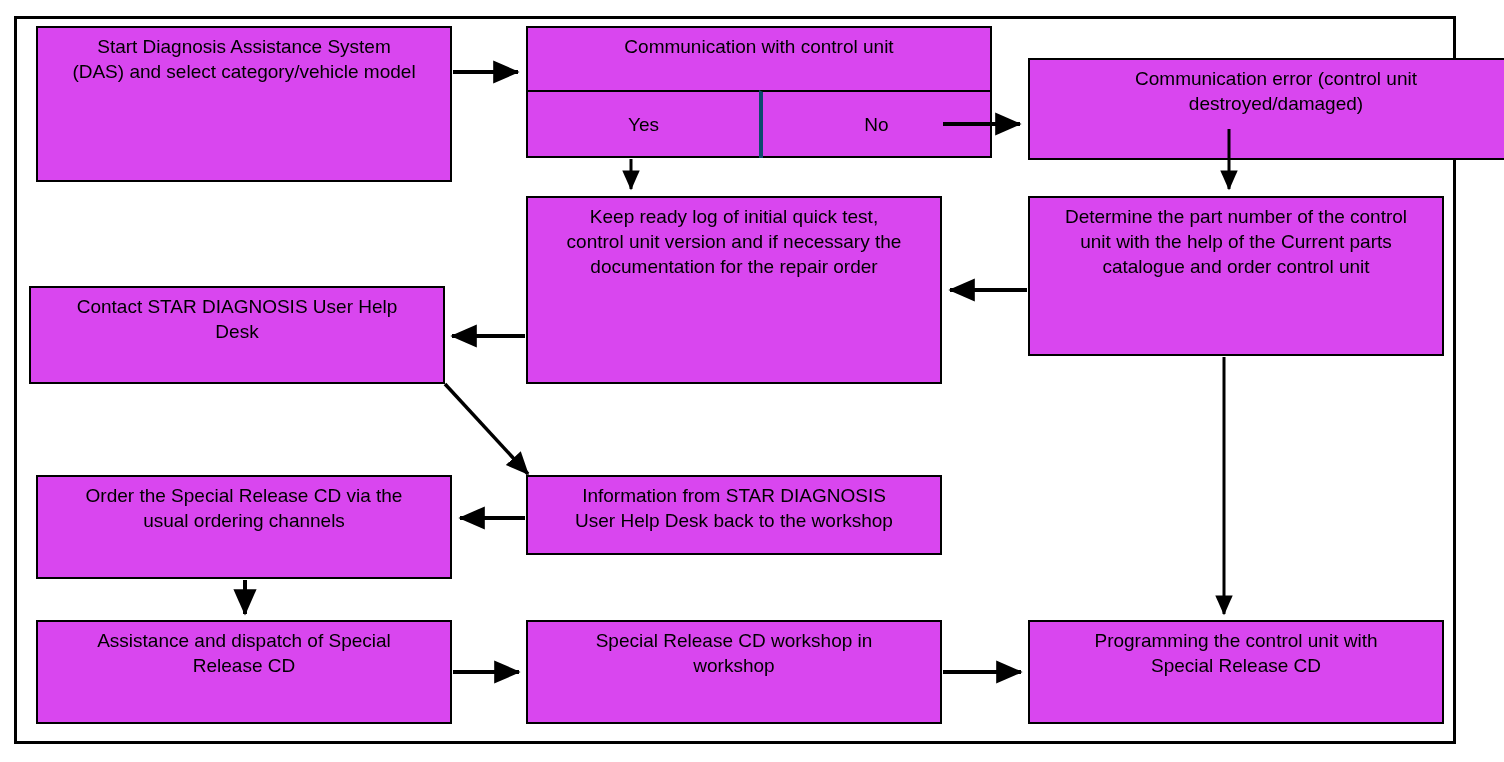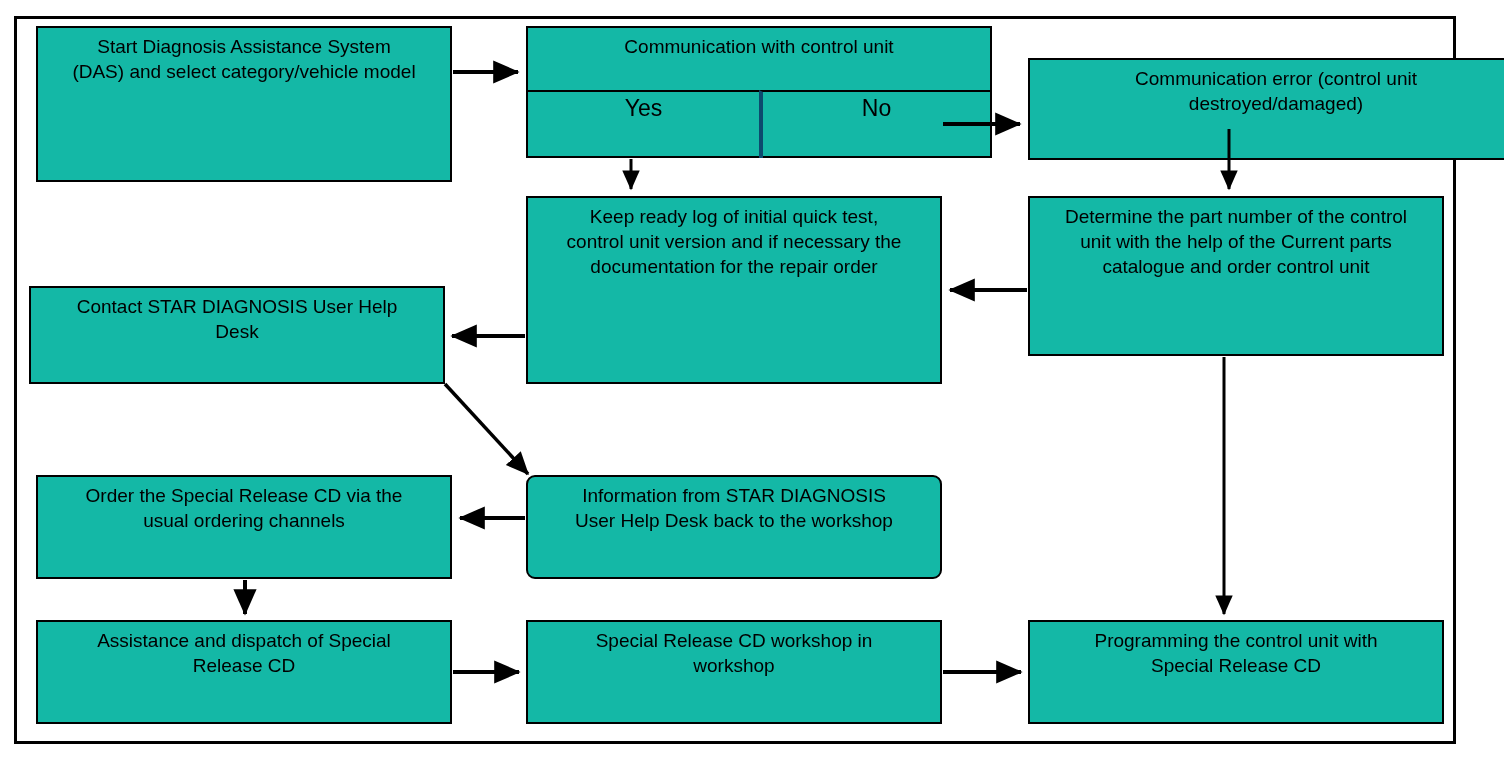--- a/index.html
+++ b/index.html
@@ -21,21 +21,21 @@
     top: 16px;
     width: 1442px;
     height: 728px;
     border: 3px solid #000000;
     box-sizing: border-box;
   }
   .node {
     position: absolute;
     border: 2px solid #000000;
     box-sizing: border-box;
-    background: #14b8a6;
+    background: #d946ef;
   }
   .node-text {
     position: absolute;
     left: 0;
     right: 0;
     top: 6px;
     text-align: center;
     font-size: 19px;
     line-height: 25px;
     color: #000000;
@@ -48,23 +48,23 @@
     left: 0;
     right: 0;
     box-sizing: border-box;
     display: flex;
   }
   .decision-cell {
     flex: 1 1 50%;
     border-top: 2px solid #000000;
     box-sizing: border-box;
     text-align: center;
-    font-size: 23px;
+    font-size: 19px;
     line-height: 25px;
-    padding-top: 4px;
+    padding-top: 20px;
     color: #000000;
   }
   .decision-cell.right {
     border-left: 4px solid #0c4a6e;
   }
   svg.connectors {
     position: absolute;
     left: 0;
     top: 0;
     width: 1504px;
@@ -112,21 +112,21 @@
   <div class="node" style="left:36px; top:475px; width:416px; height:104px;">
     <div class="node-text">Order the Special Release CD via the
 usual ordering channels</div>
   </div>
 
   <div class="node" style="left:29px; top:286px; width:416px; height:98px;">
     <div class="node-text">Contact STAR DIAGNOSIS User Help
 Desk</div>
   </div>
 
-  <div class="node" style="left:526px; top:475px; width:416px; height:104px;border-radius:9px;">
+  <div class="node" style="left:526px; top:475px; width:416px; height:80px;">
     <div class="node-text">Information from STAR DIAGNOSIS
 User Help Desk back to the workshop</div>
   </div>
 
   <div class="node" style="left:36px; top:620px; width:416px; height:104px;">
     <div class="node-text">Assistance and dispatch of Special
 Release CD</div>
   </div>
 
   <div class="node" style="left:526px; top:620px; width:416px; height:104px;">

